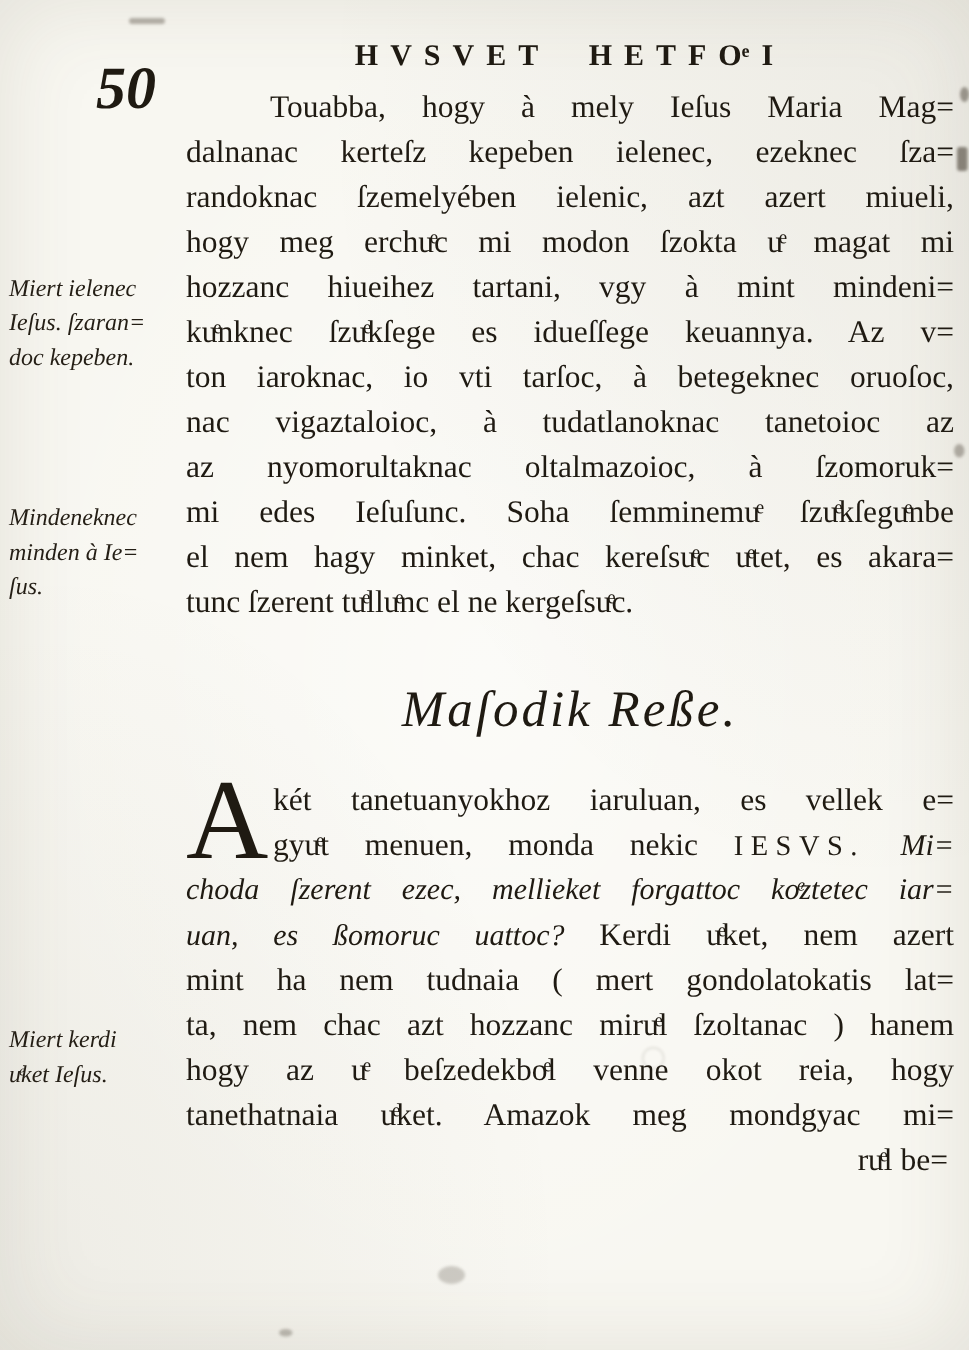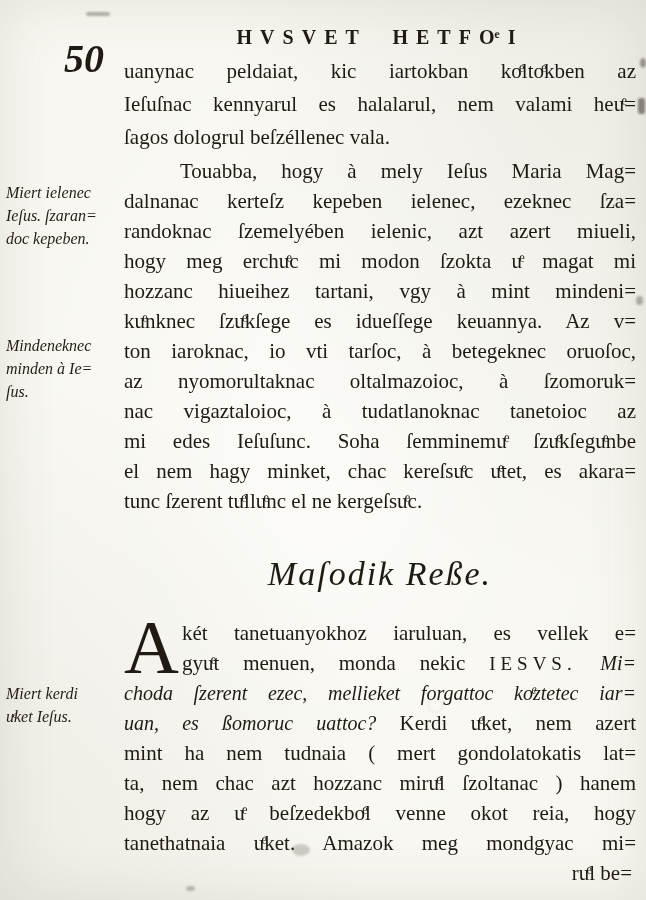--- a/index.html
+++ b/index.html
@@ -88,36 +88,31 @@
   </div>
   <div class="margin-note mn3">
     <div>Miert kerdi</div>
     <div>uͤket Ieſus.</div>
   </div>
 
   <div class="main">
     <span class="pagenum">50</span>
     <div class="running-title">HVSVET  HETFOͤI</div>
 
-    <div class="p1">
-      <div class="line">uanynac peldaiat, kic iartokban koͤltoͤkben az</div>
-      <div class="line">Ieſuſnac kennyarul es halalarul, nem valami heuͤ=</div>
-      <div class="line endline">ſagos dologrul beſzéllenec vala.</div>
-    </div>
 
     <div class="p2">
       <div class="line indent">Touabba, hogy à mely Ieſus Maria Mag=</div>
       <div class="line">dalnanac kerteſz kepeben ielenec, ezeknec ſza=</div>
       <div class="line">randoknac ſzemelyében ielenic, azt azert miueli,</div>
       <div class="line">hogy meg erchuͤc mi modon ſzokta uͤ magat mi</div>
       <div class="line">hozzanc hiueihez tartani, vgy à mint mindeni=</div>
       <div class="line">kuͤnknec ſzuͤkſege es idueſſege keuannya. Az v=</div>
       <div class="line">ton iaroknac, io vti tarſoc, à betegeknec oruoſoc,</div>
+      <div class="line">nac vigaztaloioc, à tudatlanoknac tanetoioc az</div>
       <div class="line">az nyomorultaknac oltalmazoioc, à ſzomoruk=</div>
-      <div class="line">nac vigaztaloioc, à tudatlanoknac tanetoioc az</div>
       <div class="line">mi edes Ieſuſunc. Soha ſemminemuͤ ſzuͤkſeguͤnbe</div>
       <div class="line">el nem hagy minket, chac kereſsuͤc uͤtet, es akara=</div>
       <div class="line endline">tunc ſzerent tuͤlluͤnc el ne kergeſsuͤc.</div>
     </div>
 
     <div class="heading">Maſodik Reße.</div>
 
     <div class="p3">
       <div class="dropcap">A</div>
       <div class="line">két tanetuanyokhoz iaruluan, es vellek e=</div>

